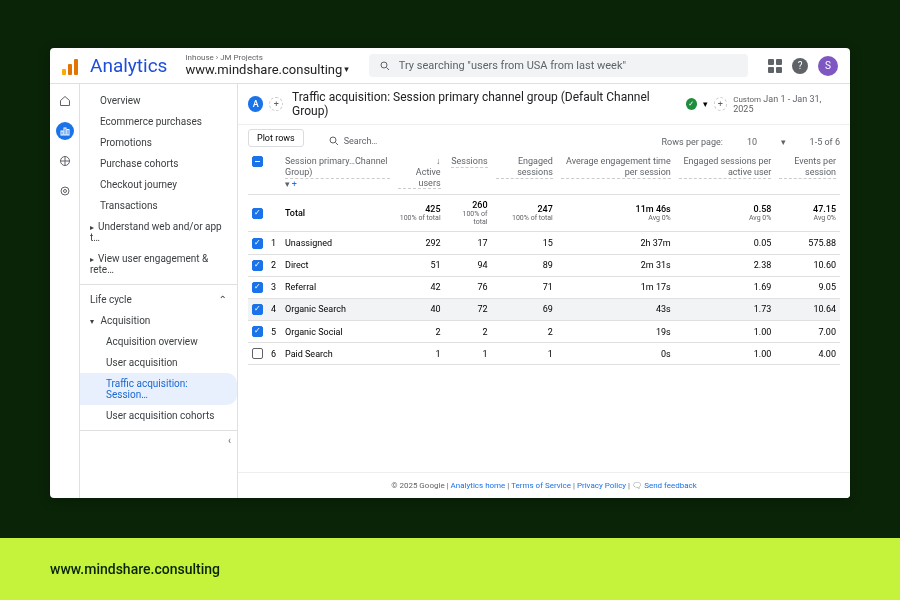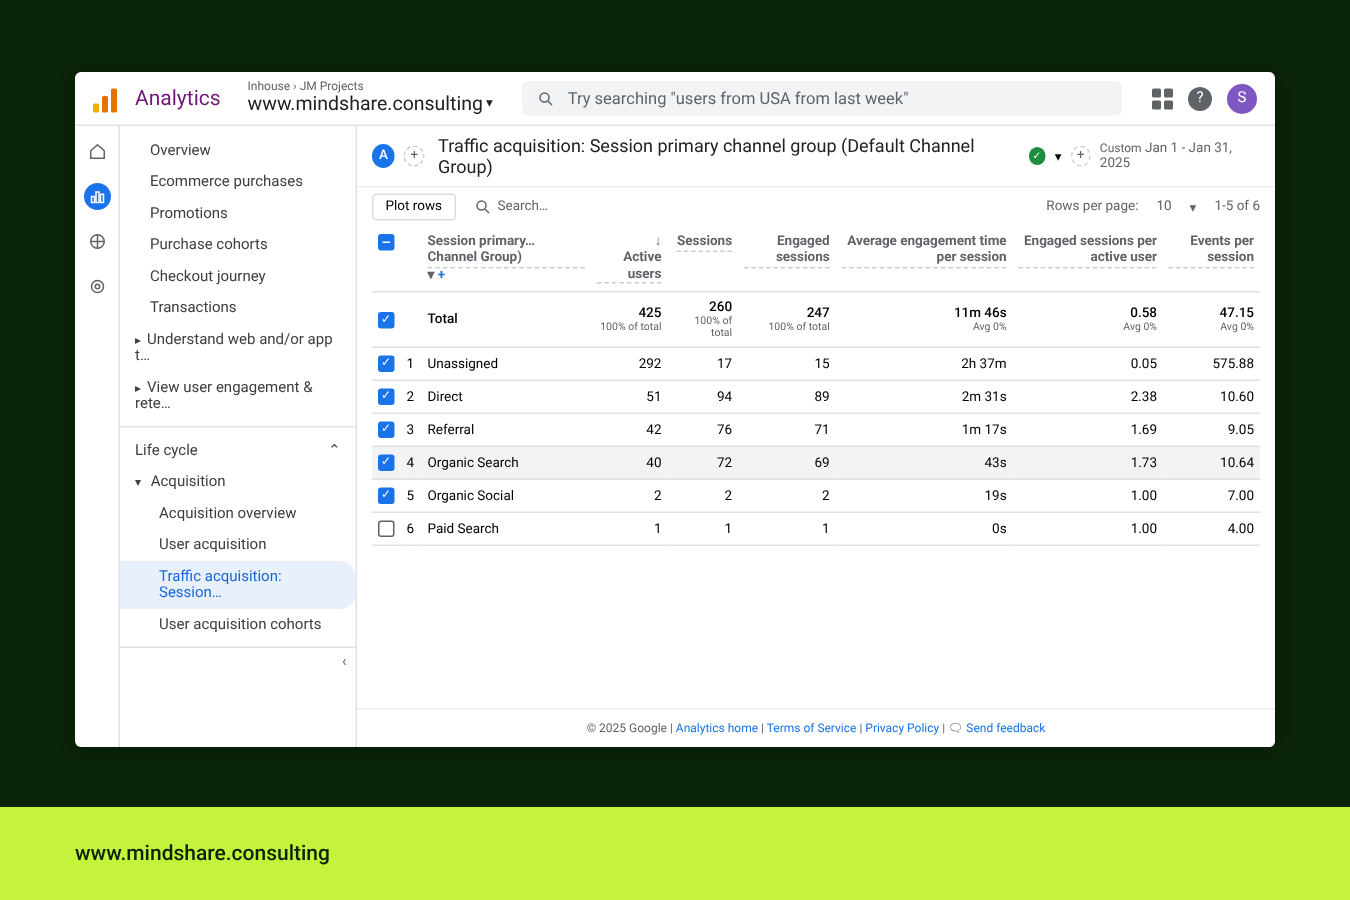--- a/index.html
+++ b/index.html
@@ -4,21 +4,21 @@
 <style>
 *{margin:0;padding:0;box-sizing:border-box;font-family:Roboto,Arial,sans-serif}
 body{background:#0a2408;width:900px;height:600px;overflow:hidden}
 .app-window{background:#fff;margin:48px 50px 0;border-radius:4px;box-shadow:0 2px 12px rgba(0,0,0,.25);height:450px;overflow:hidden;display:flex;flex-direction:column}
 .topbar{display:flex;align-items:center;padding:6px 12px;border-bottom:1px solid #e0e0e0;gap:10px}
 .ga-logo{width:18px;height:18px;display:flex;flex-direction:row;align-items:flex-end;gap:2px}
 .ga-logo span{width:4px;background:#f9ab00;border-radius:1px}
 .ga-logo span:nth-child(1){height:6px}
 .ga-logo span:nth-child(2){height:11px;background:#e37400}
 .ga-logo span:nth-child(3){height:16px;background:#e37400}
-.ga-title{font-size:14px;color:#701a75}
+.ga-title{font-size:19px;color:#1d4ed8}
 .breadcrumb-block{margin-left:8px;line-height:1.1}
 .breadcrumb{font-size:8px;color:#5f6368}
 .site-select{display:flex;align-items:center;font-size:13px;color:#202124;gap:2px}
 .search-bar{flex:1;display:flex;align-items:center;background:#f1f3f4;border-radius:4px;padding:5px 10px;margin:0 10px;gap:8px;font-size:11px;color:#5f6368}
 .top-icons{display:flex;align-items:center;gap:10px}
 .dot-grid{width:14px;height:14px;display:grid;grid-template-columns:repeat(2,1fr);grid-template-rows:repeat(2,1fr);gap:2px}
 .dot-grid span{background:#5f6368;border-radius:1px}
 .help-icon{width:16px;height:16px;border-radius:50%;background:#5f6368;color:#fff;display:flex;align-items:center;justify-content:center;font-size:10px}
 .avatar{width:20px;height:20px;border-radius:50%;background:#7e57c2;color:#fff;display:flex;align-items:center;justify-content:center;font-size:10px}
 .body{flex:1;display:flex;overflow:hidden}
@@ -35,27 +35,27 @@
 .sidebar-section{display:flex;align-items:center;justify-content:space-between;padding:5px 10px;font-size:10px}
 .library{display:flex;align-items:center;gap:6px;padding:6px 10px}
 .main{flex:1;display:flex;flex-direction:column;overflow:hidden;background:#fff}
 .report-header{display:flex;align-items:center;padding:6px 10px;gap:6px}
 .badge-a{width:16px;height:16px;border-radius:50%;background:#1a73e8;color:#fff;font-size:9px;display:flex;align-items:center;justify-content:center;font-weight:500}
 .plus-circle{width:14px;height:14px;border:1px dashed #ccc;border-radius:50%;display:flex;align-items:center;justify-content:center;font-size:9px;color:#5f6368}
 .report-title{font-size:12px;color:#202124;margin-left:3px}
 .check-badge{width:12px;height:12px;border-radius:50%;background:#1e8e3e;color:#fff;display:flex;align-items:center;justify-content:center;font-size:7px;margin-left:4px}
 .date-range{margin-left:auto;font-size:9px;color:#5f6368}
 .date-range .label{font-size:8px}
-.table-controls{display:flex;align-items:center;padding:4px 10px;gap:12px;font-size:9px;color:#5f6368;border-top:1px solid #eee}
+.table-controls{display:flex;align-items:flex-end;padding:4px 10px;gap:24px;font-size:9px;color:#5f6368;border-top:1px solid #eee}
 .plot-btn{border:1px solid #dadce0;padding:3px 8px;border-radius:3px;font-size:9px;background:#fff}
 .table-search{display:flex;align-items:center;gap:4px;flex:1}
 .table-wrap{flex:1;overflow:auto;padding:0 10px}
 table{width:100%;border-collapse:collapse;font-size:9px}
 th,td{padding:5px 4px;text-align:right;border-bottom:1px solid #e0e0e0}
-th{color:#5f6368;font-weight:700;vertical-align:top;line-height:1.2}
+th{color:#5f6368;font-weight:400;vertical-align:top;line-height:1.2}
 th.dim,td.dim{text-align:left}
 th .under{border-bottom:1px dashed #ccc;display:inline-block}
 .cb{width:11px;height:11px;border:1px solid #5f6368;display:inline-block;vertical-align:middle;border-radius:2px}
 .cb.on{background:#1a73e8;border-color:#1a73e8;position:relative}
 .cb.on:after{content:"✓";color:#fff;font-size:8px;position:absolute;top:-1px;left:1px}
 .cb.minus{background:#1a73e8;border-color:#1a73e8;position:relative}
 .cb.minus:after{content:"";position:absolute;top:4px;left:2px;width:5px;height:1px;background:#fff}
 .total-row td{font-weight:500}
 .sub{font-size:7px;color:#5f6368;font-weight:400;display:block}
 .row-hl{background:#f1f3f4}

